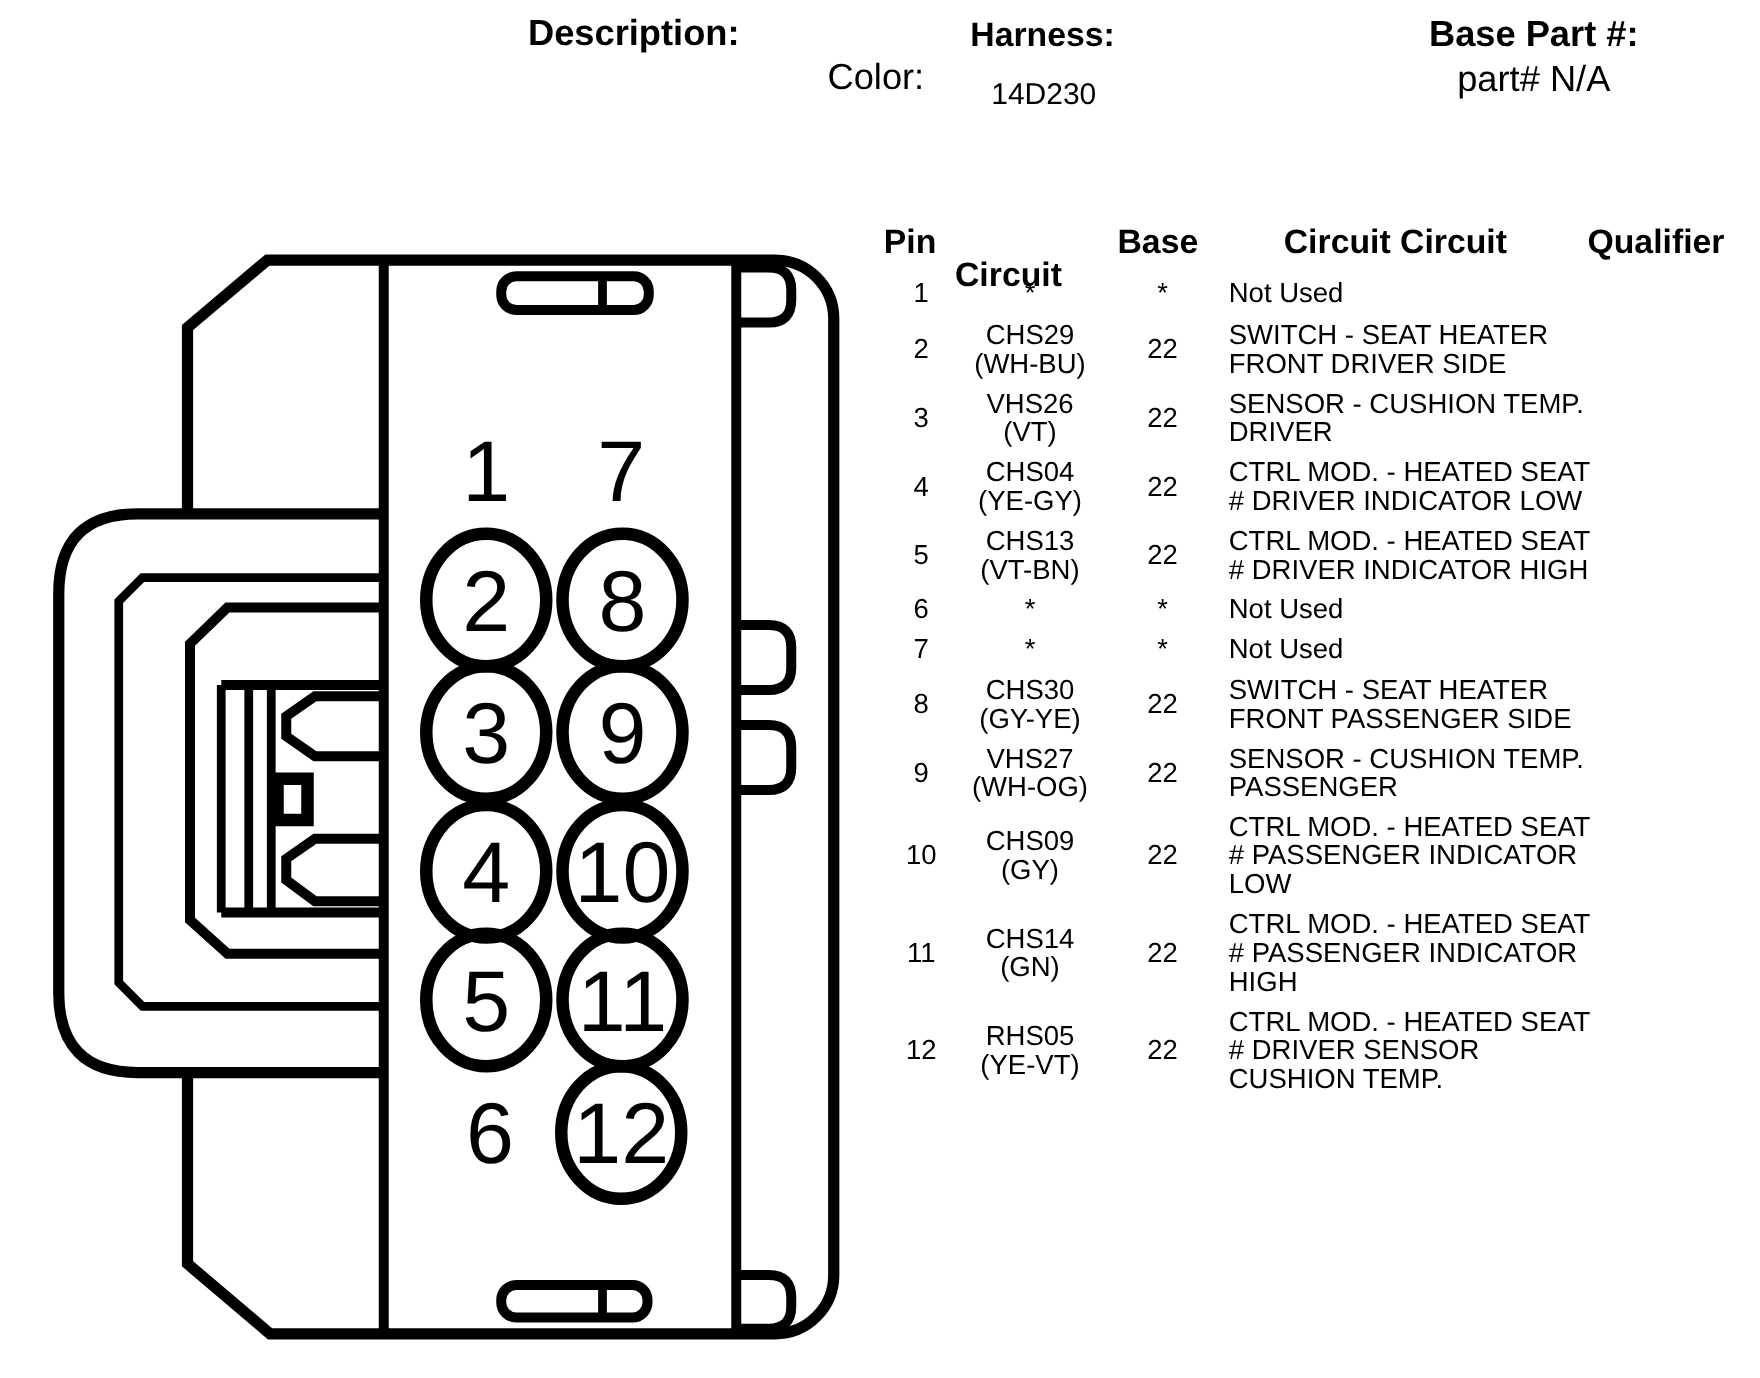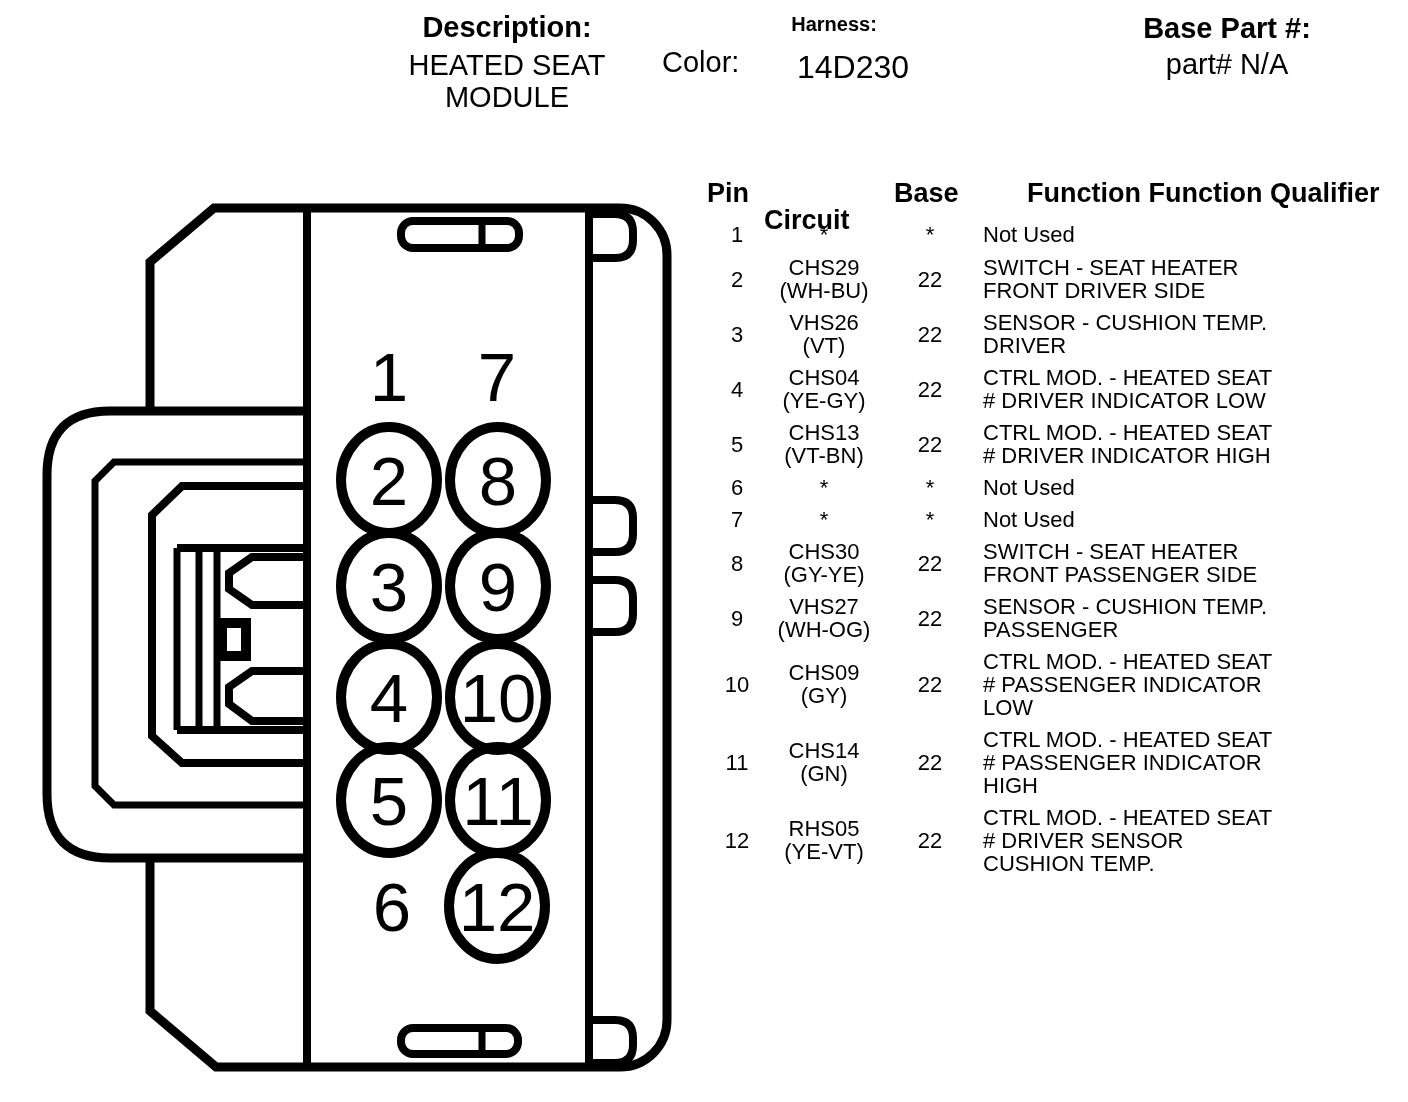--- a/index.html
+++ b/index.html
@@ -6,22 +6,22 @@
   .page{position:relative;width:1408px;height:1102px;background:#ffffff;
         font-family:"Liberation Sans",sans-serif;color:#000;overflow:hidden;}
   .abs{position:absolute;}
   .ctr{transform:translateX(-50%);text-align:center;}
 
   
   .t-connector{left:18px;top:44px;font-size:37px;font-weight:bold;white-space:nowrap;}
   .t-desc-label{left:507px;top:11px;font-size:29px;font-weight:bold;}
   .t-desc-value{left:507px;top:49px;font-size:29px;line-height:32px;}
   .t-color-label{left:662px;top:46px;font-size:29px;font-weight:normal;}
-  .t-harness-label{left:834px;top:13px;font-size:20px;font-weight:bold;}
-  .t-harness-value{left:835px;top:49px;font-size:32px;margin-left:18px;}
+  .t-harness-label{left:834px;top:13px;font-size:27px;font-weight:bold;}
+  .t-harness-value{left:835px;top:62px;font-size:24px;}
   .t-bp-label{left:1227px;top:12px;font-size:29px;font-weight:bold;}
   .t-bp-value{left:1227px;top:48px;font-size:29px;text-align:center;}
 
   
   .drawing{left:0;top:0;width:700px;height:1102px;}
   .drawing svg{position:absolute;left:0;top:0;}
   .pin-num{position:absolute;transform:translate(-50%,-50%);
            font-size:69px;line-height:1;white-space:nowrap;}
 
   
@@ -41,21 +41,20 @@
   .c-gauge{left:199px;width:62px;text-align:center;}
   .c-func{left:283px;width:300px;text-align:left;}
   .c-qual{left:570px;width:140px;text-align:center;}
 </style>
 </head>
 <body>
 
 <div class="page">
 
   <div class="abs ctr t-desc-label">Description:</div>
-  <div class="abs ctr t-desc-value">HEATED SEAT<br>MODULE</div>
   <div class="abs t-color-label">Color:</div>
   <div class="abs ctr t-harness-label">Harness:</div>
   <div class="abs ctr t-harness-value">14D230</div>
   <div class="abs ctr t-bp-label">Base Part #:</div>
   <div class="abs ctr t-bp-value">part# N/A</div>
 
   <div class="abs drawing">
     <svg width="700" height="1102" viewBox="0 0 700 1102">
       <g stroke="#000" fill="none" stroke-linejoin="miter">
 
@@ -109,21 +108,21 @@
     <div class="pin-num" style="left:389px;top:801px">5</div>
     <div class="pin-num" style="left:498px;top:801px">11</div>
     <div class="pin-num" style="left:392px;top:907px">6</div>
     <div class="pin-num" style="left:497px;top:907px">12</div>
   </div>
 
   <div class="abs pintable">
     <div class="th th-pin">Pin</div>
     <div class="th th-circuit">Circuit</div>
     <div class="th th-gauge">Base</div>
-    <div class="th th-func">Function Function</div>
+    <div class="th th-func">Circuit Circuit</div>
     <div class="th th-qual">Qualifier</div>
 
     <div class="trow" style="top:40px;height:32px">
       <div class="cell c-pin">1</div>
       <div class="cell c-circuit">*</div>
       <div class="cell c-gauge">*</div>
       <div class="cell c-func">Not Used</div>
       <div class="cell c-qual"></div>
     </div>
     <div class="trow" style="top:73px;height:55px">

